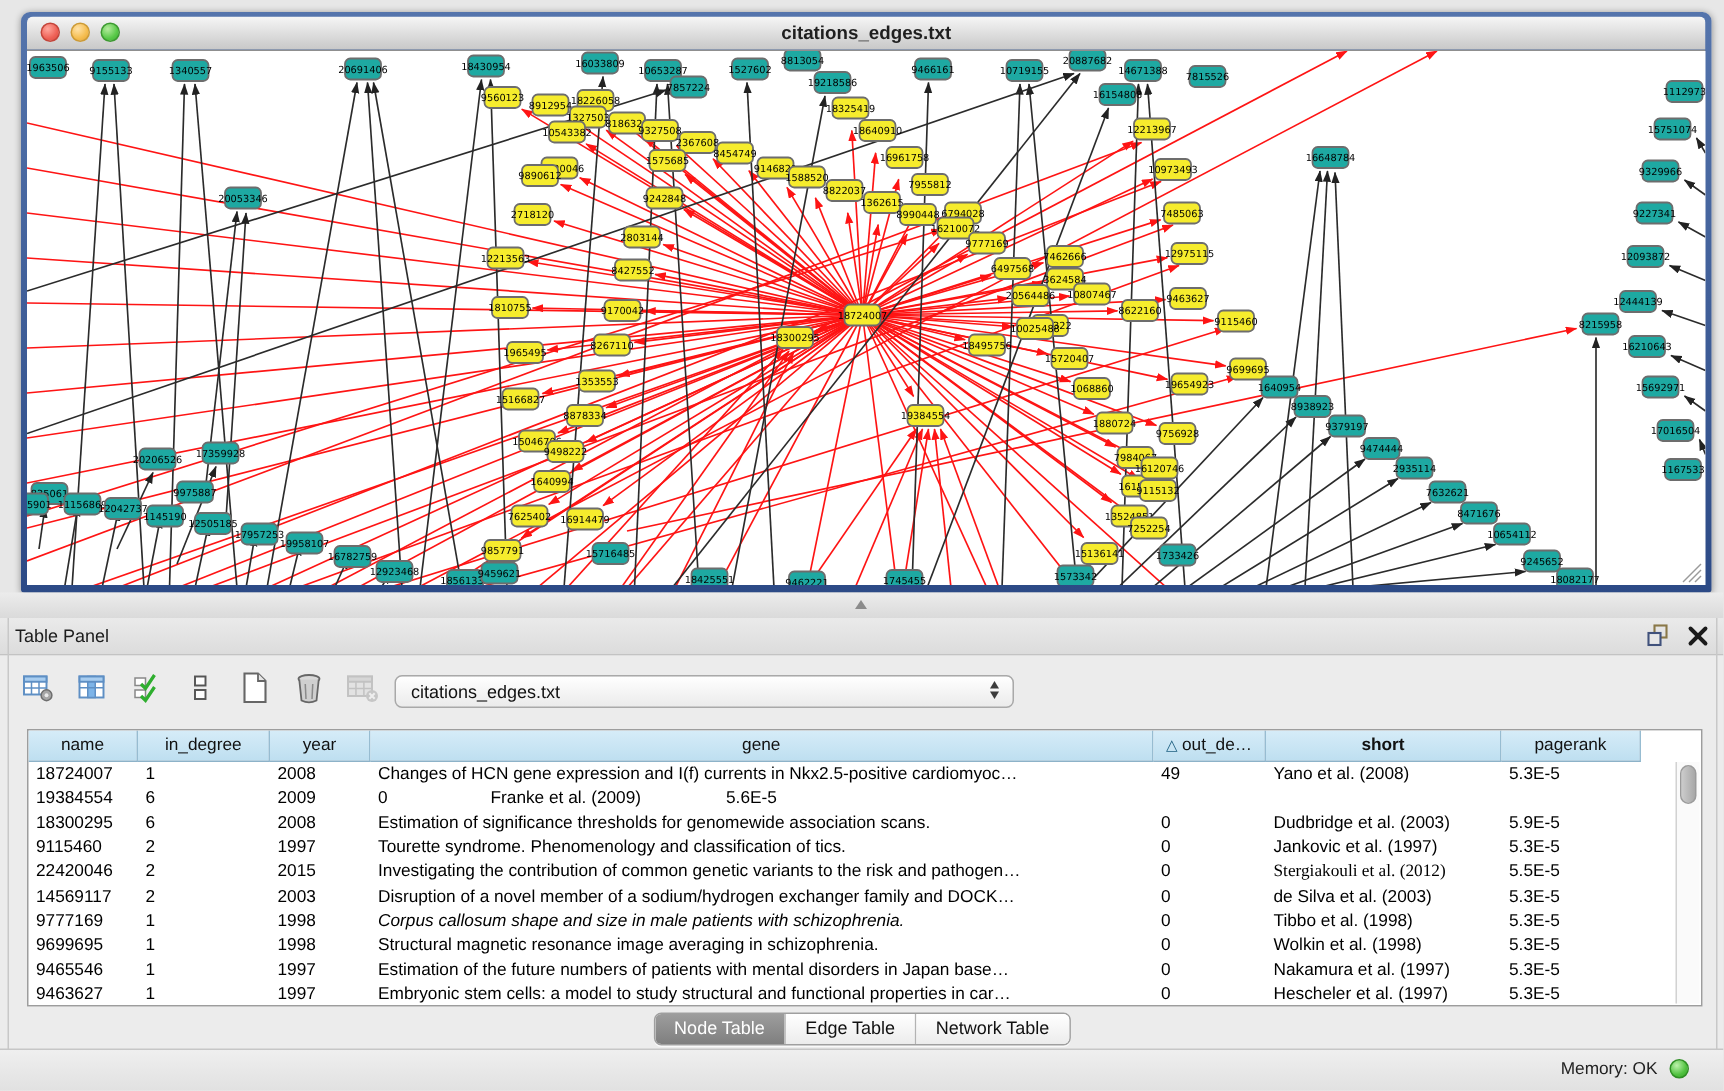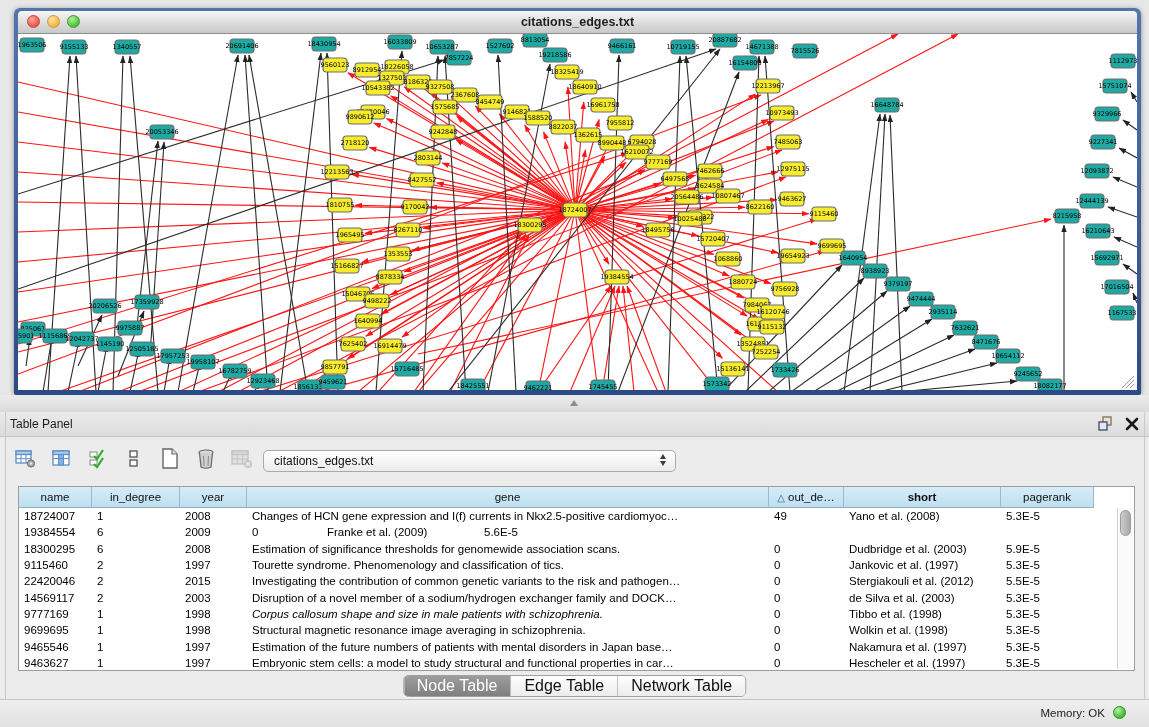--- a/index.html
+++ b/index.html
@@ -62,21 +62,21 @@
   .th .sortmark{color:#1d5f80;margin-right:3px;font-size:10px;}
   .th-fill{flex:1;background:#fff;border-bottom:1px solid #fff;}
   .trow{display:flex;height:16.3px;align-items:center;}
   .td{box-sizing:border-box;padding-left:5px;font-size:11.5px;color:#000;white-space:nowrap;overflow:hidden;}
   .vscroll{position:absolute;right:1px;top:21px;bottom:1px;width:15px;background:#fafafa;border-left:1px solid #d2d2d2;}
   .vthumb{position:absolute;left:2px;right:2px;top:2px;height:24px;border-radius:6px;
           background:linear-gradient(90deg,#cccccc,#a8a8a8);border:1px solid #9b9b9b;}
 
   .tabs{position:absolute;left:50%;top:238px;transform:translateX(-50%);display:flex;height:20px;
         border:1px solid #9f9f9f;border-radius:5px;overflow:hidden;background:#fff;box-shadow:0 1px 0 rgba(255,255,255,.7);}
-  .tab{padding:0 13px;line-height:19px;font-size:16px;color:#111;background:linear-gradient(#ffffff,#ececec);
+  .tab{padding:0 13px;line-height:19px;font-size:12px;color:#111;background:linear-gradient(#ffffff,#ececec);
        border-right:1px solid #b3b3b3;white-space:nowrap;}
   .tab:last-child{border-right:none;}
   .tab.active{background:linear-gradient(#9d9d9d,#7f7f7f);color:#fff;}
 
   .statusbar{position:absolute;left:0;bottom:0;width:1149px;height:27px;
              background:linear-gradient(#efefef,#e1e1e1);border-top:1px solid #c6c6c6;}
   .mem-label{position:absolute;right:44px;top:7px;font-size:11.5px;color:#222;}
   .mem-dot{position:absolute;right:23px;top:6px;width:13px;height:13px;border-radius:50%;box-sizing:border-box;
            background:radial-gradient(circle at 35% 30%,#bdf2ac,#4fc13e 60%,#3aa42b);border:1px solid #2f8f24;}
 </style>
@@ -952,21 +952,21 @@
           <div class="td" style="width: 75px;">0</div>
           <div class="td" style="width: 157px;">Jankovic et al. (1997)</div>
           <div class="td" style="width: 93px;">5.3E-5</div>
         </div>
         <div class="trow">
           <div class="td" style="width: 73px;">22420046</div>
           <div class="td" style="width: 88px;">2</div>
           <div class="td" style="width: 67px;">2015</div>
           <div class="td" style="width: 522px;">Investigating the contribution of common genetic variants to the risk and pathogen…</div>
           <div class="td" style="width: 75px;">0</div>
-          <div class="td" style="width: 157px;">Stergiakouli et al. (2012)</div>
+          <div class="td" style="width: 157px; font-family: Liberation Serif, serif;">Stergiakouli et al. (2012)</div>
           <div class="td" style="width: 93px;">5.5E-5</div>
         </div>
         <div class="trow">
           <div class="td" style="width: 73px;">14569117</div>
           <div class="td" style="width: 88px;">2</div>
           <div class="td" style="width: 67px;">2003</div>
           <div class="td" style="width: 522px;">Disruption of a novel member of a sodium/hydrogen exchanger family and DOCK…</div>
           <div class="td" style="width: 75px;">0</div>
           <div class="td" style="width: 157px;">de Silva et al. (2003)</div>
           <div class="td" style="width: 93px;">5.3E-5</div>

